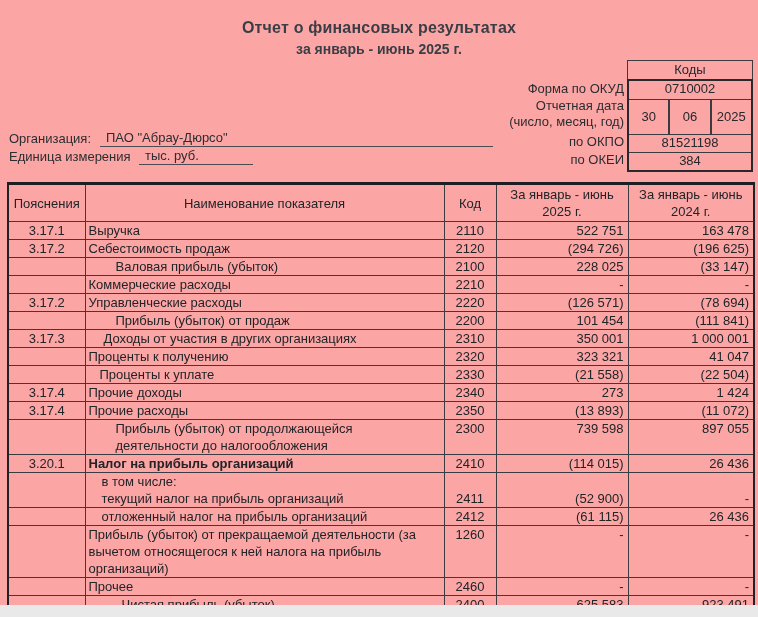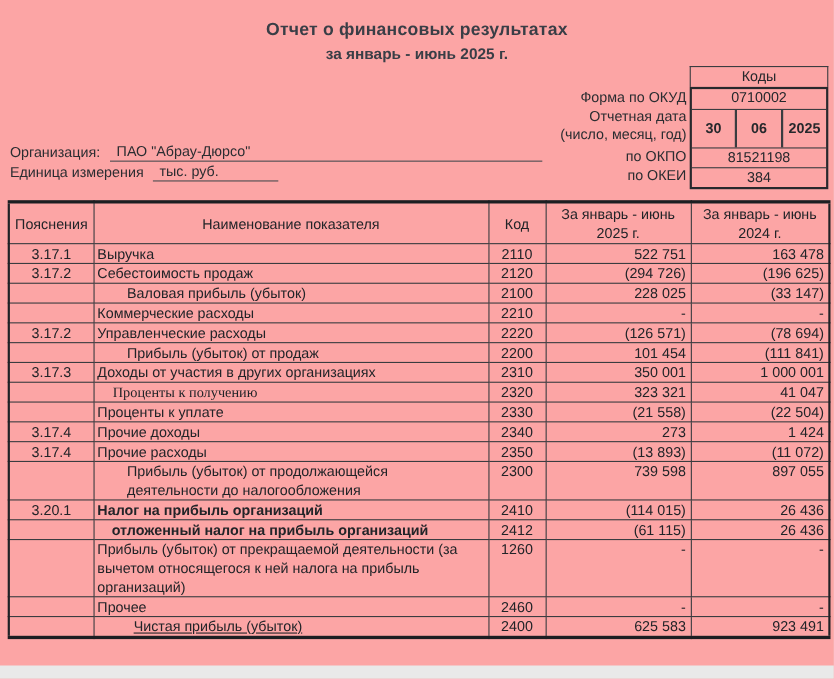--- a/index.html
+++ b/index.html
@@ -39,21 +39,21 @@
   .cb-main{border:2px solid #27292d;}
   .cb-row{
     box-sizing:border-box;height:18px;line-height:16px;
     text-align:center;
   }
   .cb-row + .cb-row{border-top:1.5px solid #3a3c40;}
   .cb-date{
     display:flex;height:35px;
   }
   .cb-date span{
-    flex:1;display:flex;align-items:center;justify-content:center;font-weight:bold;
+    flex:1;display:flex;align-items:center;justify-content:center;
   }
   .cb-date span + span{border-left:2px solid #3a3c40;}
   
   .org-label{position:absolute;font-size:13px;white-space:nowrap;color:#2b2d31;}
   .org-underline{
     position:absolute;box-sizing:border-box;
     border-bottom:1.5px solid #4a4c50;
     font-size:13px;white-space:nowrap;color:#2b2d31;
     padding-left:6px;height:17px;
   }
@@ -187,39 +187,39 @@
       <td class="c-expl"></td>
       <td class="c-name" style="padding-left: 30px;">
             <div>Прибыль (убыток) от продаж</div>
           </td>
       <td class="c-code">2200</td>
       <td class="c-val">101 454</td>
       <td class="c-val">(111 841)</td>
     </tr>
         <tr>
       <td class="c-expl">3.17.3</td>
-      <td class="c-name" style="padding-left: 3px;">
+      <td class="c-name" style="padding-left: 18px;">
             <div>Доходы от участия в других организациях</div>
           </td>
       <td class="c-code">2310</td>
       <td class="c-val">350 001</td>
       <td class="c-val">1 000 001</td>
     </tr>
         <tr>
       <td class="c-expl"></td>
-      <td class="c-name" style="padding-left: 17px; font-family: Liberation Serif, serif;">
+      <td class="c-name" style="padding-left: 3px;">
             <div>Проценты к получению</div>
           </td>
       <td class="c-code">2320</td>
       <td class="c-val">323 321</td>
       <td class="c-val">41 047</td>
     </tr>
         <tr>
       <td class="c-expl"></td>
-      <td class="c-name" style="padding-left: 3px;">
+      <td class="c-name" style="padding-left: 14px;">
             <div>Проценты к уплате</div>
           </td>
       <td class="c-code">2330</td>
       <td class="c-val">(21 558)</td>
       <td class="c-val">(22 504)</td>
     </tr>
         <tr>
       <td class="c-expl">3.17.4</td>
       <td class="c-name" style="padding-left: 3px;">
             <div>Прочие доходы</div>
@@ -249,23 +249,33 @@
     </tr>
         <tr>
       <td class="c-expl">3.20.1</td>
       <td class="c-name" style="padding-left: 3px; font-weight: bold;">
             <div>Налог на прибыль организаций</div>
           </td>
       <td class="c-code">2410</td>
       <td class="c-val">(114 015)</td>
       <td class="c-val">26 436</td>
     </tr>
-        <tr>
-      <td class="c-expl"></td>
-      <td class="c-name" style="padding-left: 16px; font-weight: bold;">
+        <tr class="va-bottom">
+      <td class="c-expl"></td>
+      <td class="c-name" style="padding-left: 16px;">
+            <div>в том числе:</div>
+            <div>текущий налог на прибыль организаций</div>
+          </td>
+      <td class="c-code">2411</td>
+      <td class="c-val">(52 900)</td>
+      <td class="c-val">-</td>
+    </tr>
+        <tr>
+      <td class="c-expl"></td>
+      <td class="c-name" style="padding-left: 16px;">
             <div>отложенный налог на прибыль организаций</div>
           </td>
       <td class="c-code">2412</td>
       <td class="c-val">(61 115)</td>
       <td class="c-val">26 436</td>
     </tr>
         <tr class="va-top">
       <td class="c-expl"></td>
       <td class="c-name" style="padding-left: 3px;">
             <div>Прибыль (убыток) от прекращаемой деятельности (за</div>

